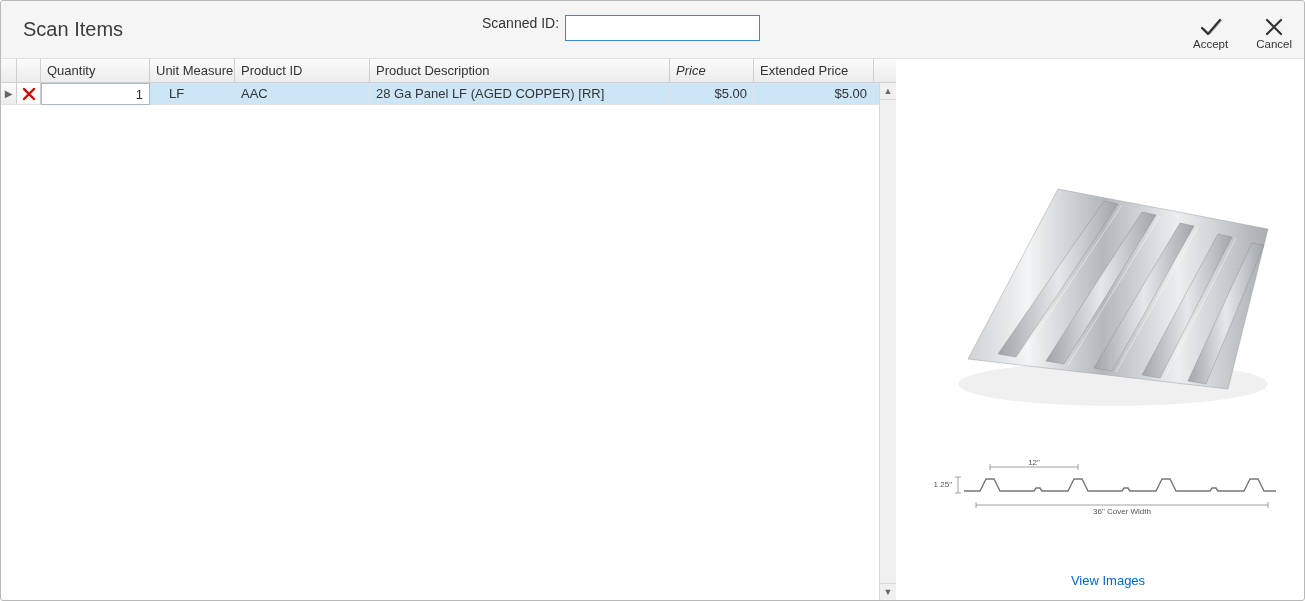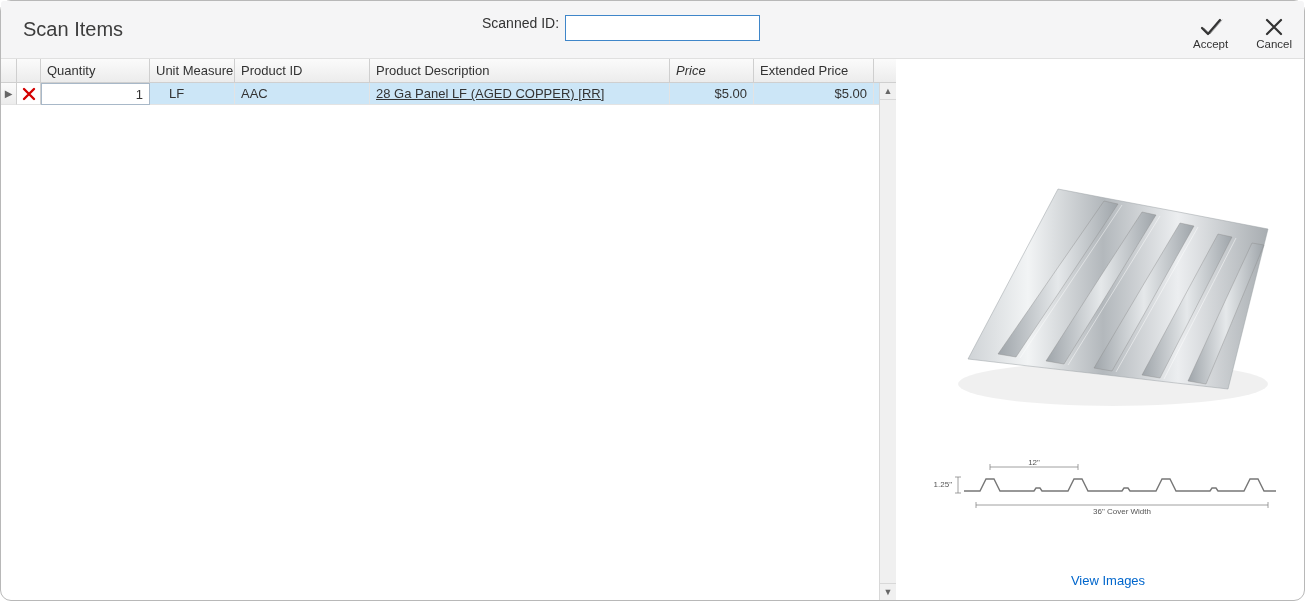--- a/index.html
+++ b/index.html
@@ -7,21 +7,21 @@
     margin: 0; padding: 0;
     font-family: "Segoe UI", Tahoma, sans-serif;
     font-size: 13px;
     color: #333;
     background: #fff;
   }
   .window {
     width: 1305px;
     height: 601px;
     border: 1px solid #b8b8b8;
-    border-radius: 11px;
+    border-radius: 3px;
     background: #fff;
     display: flex;
     flex-direction: column;
     position: relative;
   }
   
   .header {
     height: 58px;
     padding: 0 10px 0 22px;
     display: flex;
@@ -141,21 +141,21 @@
   }
   .cell.delete {
     width: 24px; padding:0;
     justify-content: center;
     background:#fff !important;
     border-right:1px solid #cfcfcf;
   }
   .cell.qty { width:109px; justify-content:flex-end; background:#fff !important; border:1px solid #a8b8c8;}
   .cell.um  { width:85px;padding-left:19px; }
   .cell.pid { width:135px; }
-  .cell.desc{ width:300px;text-decoration:underline; }
+  .cell.desc{ width:300px; }
   .cell.price{ width:84px; justify-content:flex-end; }
   .cell.ext { width:120px; justify-content:flex-end; }
   .cell.filler{ flex:1; border-right:1px solid #cfcfcf; }
   
   .vscroll {
     position:absolute;
     right:0; top:0; bottom:0;
     width:17px;
     background:#f0f0f0;
     border-left:1px solid #d8d8d8;

